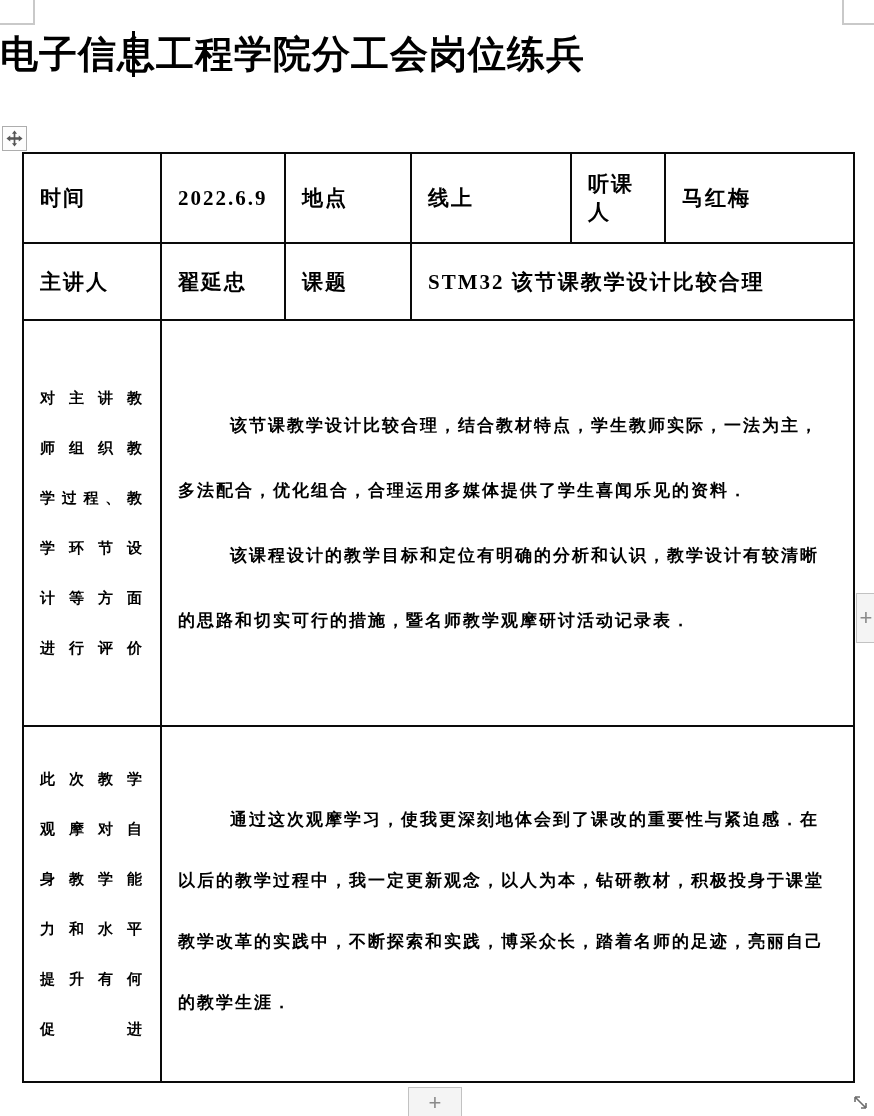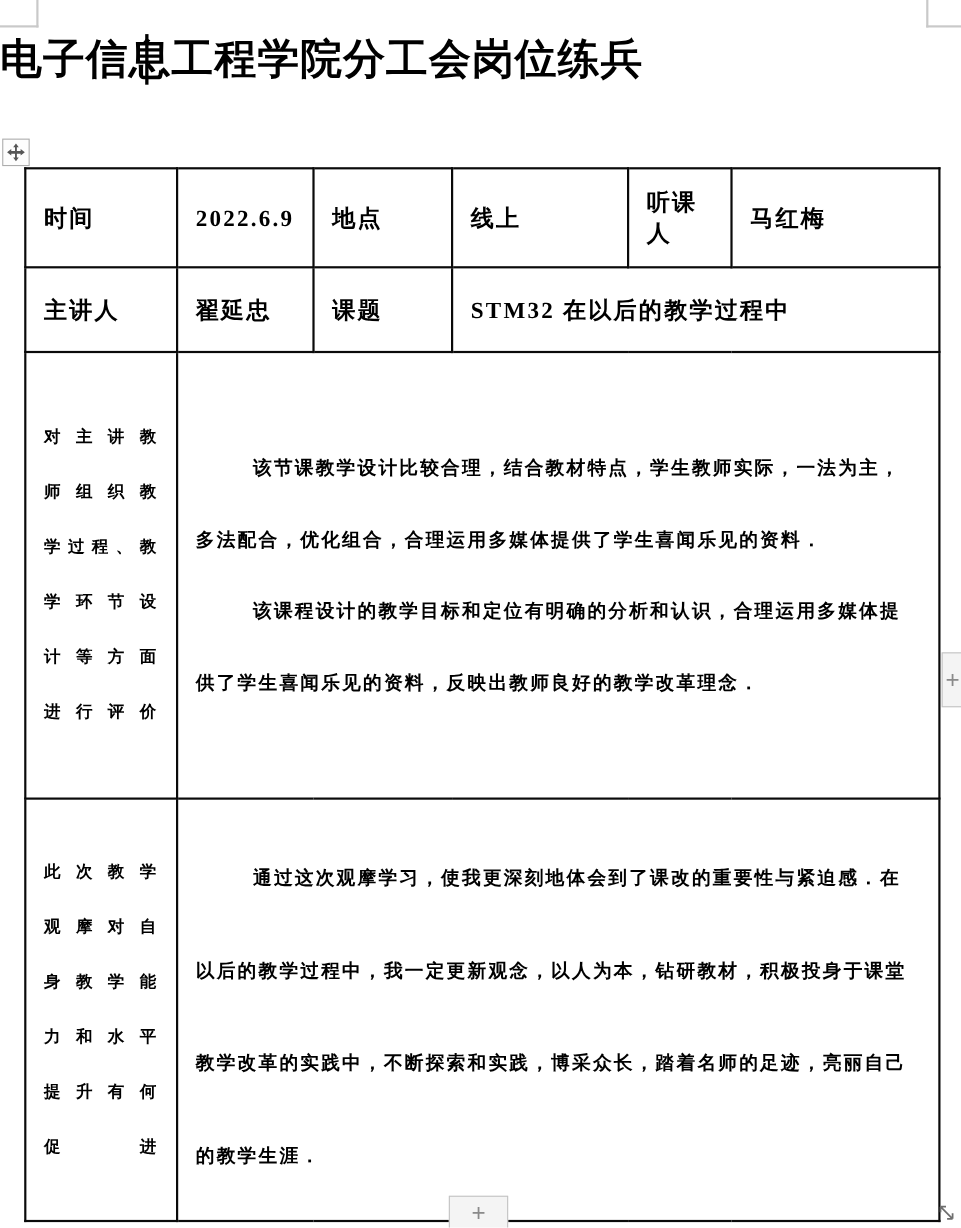--- a/index.html
+++ b/index.html
@@ -53,21 +53,21 @@
     line-height:50px;
     padding:0 12px;
     font-size:15px;
   }
   td.content-cell{
     vertical-align:top;
     text-align:justify;
     padding:14px 12px 0 10px;
     font-size:17px;letter-spacing:3px;line-height:65px;
   }
-  td.content-cell.reflect{padding-top:30px;line-height:84px;}
+  td.content-cell.reflect{padding-top:30px;line-height:61px;}
   td.content-cell p{margin:0;text-indent:52px;}
   
   .plus-box{
     position:absolute;background:#f4f4f4;border:1px solid #c2c2c2;
     color:#8a8a8a;display:flex;align-items:center;justify-content:center;
     font-family:"Liberation Sans",sans-serif;font-size:22px;font-weight:400;
     box-sizing:border-box;
   }
   .plus-right{right:-2px;top:593px;width:20px;height:50px;}
   .plus-bottom{left:408px;top:1087px;width:54px;height:32px;}
@@ -112,32 +112,32 @@
       <td class="latin">2022.6.9</td>
       <td>地点</td>
       <td>线上</td>
       <td>听课人</td>
       <td>马红梅</td>
     </tr>
     <tr style="height:77px;">
       <td>主讲人</td>
       <td>翟延忠</td>
       <td>课题</td>
-      <td colspan="3" class="latin">STM32 在以后的教学过程中</td>
+      <td colspan="3" class="latin">STM32 该节课教学设计比较合理</td>
     </tr>
     <tr style="height:406px;">
       <td class="label-cell">对主讲教
 师组织教
 学过程、教
 学环节设
 计等方面
 进行评价</td>
       <td colspan="5" class="content-cell">
         <p>该节课教学设计比较合理，结合教材特点，学生教师实际，一法为主，多法配合，优化组合，合理运用多媒体提供了学生喜闻乐见的资料．</p>
-        <p>该课程设计的教学目标和定位有明确的分析和认识，合理运用多媒体提供了学生喜闻乐见的资料，反映出教师良好的教学改革理念．</p>
+        <p>该课程设计的教学目标和定位有明确的分析和认识，教学设计有较清晰的思路和切实可行的措施，暨名师教学观摩研讨活动记录表．</p>
       </td>
     </tr>
     <tr>
       <td class="label-cell">此次教学
 观摩对自
 身教学能
 力和水平
 提升有何
 促进</td>
       <td colspan="5" class="content-cell reflect">

